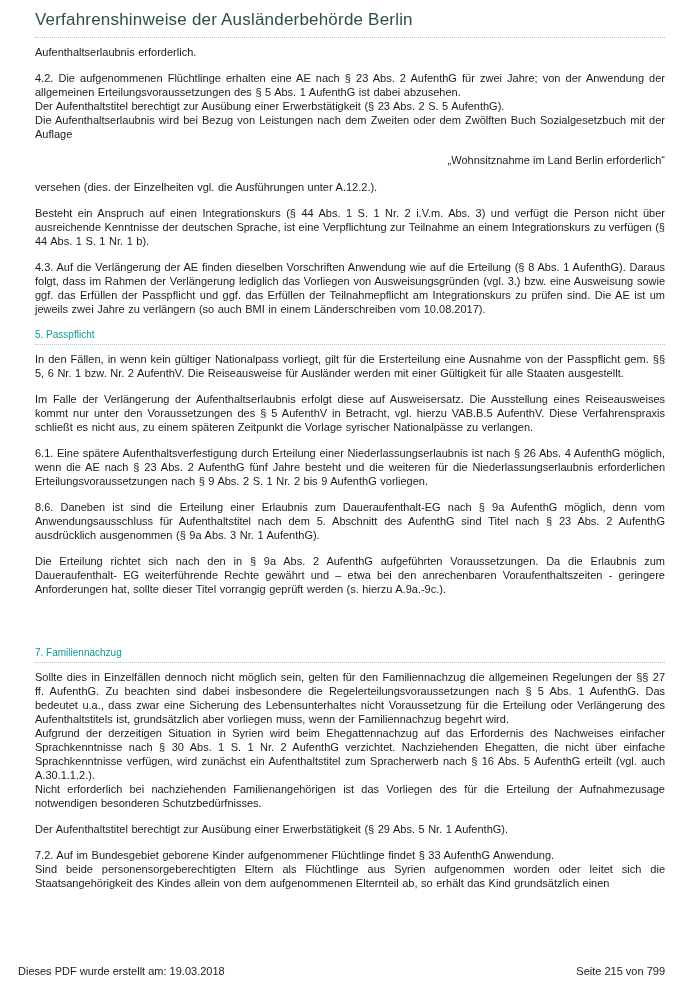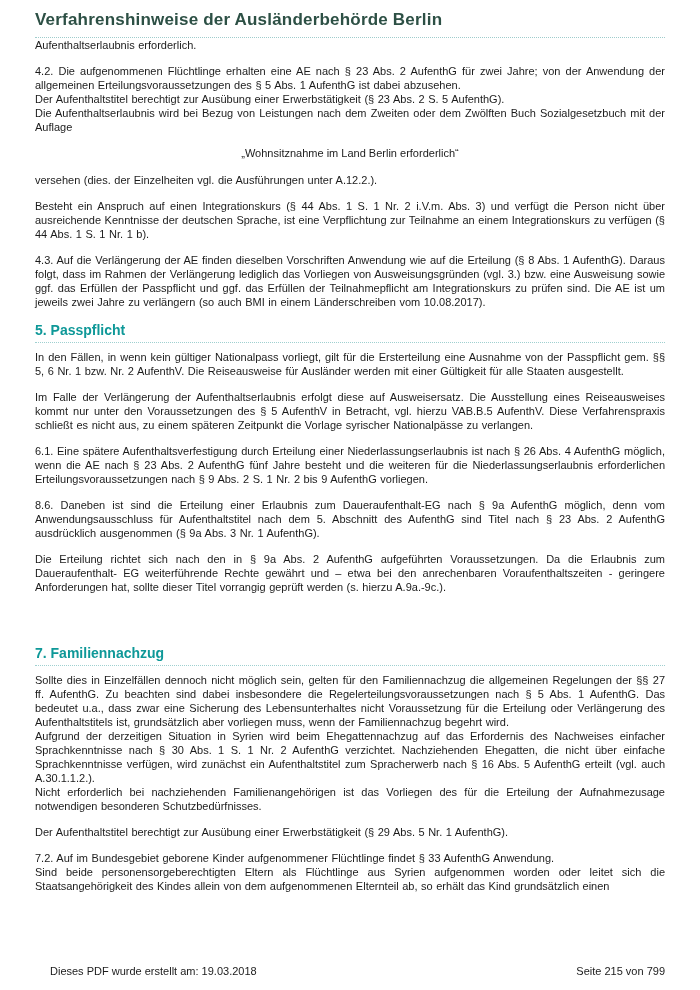--- a/index.html
+++ b/index.html
@@ -17,55 +17,56 @@
   }
   .page {
     position: relative;
     width: 700px;
     height: 990px;
     box-sizing: border-box;
     padding: 10px 35px 0 35px;
   }
   .doc-title {
     font-size: 17px;
-    font-weight: 700;
+    font-weight: 400;
     color: #2d5045;
     margin: 0 0 0 0;
     padding-bottom: 7px;
     border-bottom: 1px dotted #9fcccc;
     letter-spacing: 0.2px;
   }
   .doc-body {
+    margin-top: 7px;
   }
   .para {
     font-size: 11px;
     line-height: 14px;
     text-align: justify;
     margin: 0 0 12px 0;
     word-spacing: 0.5px;
   }
   .para strong { font-weight: 400; }
   .quote {
     font-size: 11px;
     line-height: 14px;
-    text-align: center;
+    text-align: right;
     margin: 10px 0 13px 0;
   }
   .section-heading {
-    font-size: 14px;
-    font-weight: 700;
+    font-size: 10px;
+    font-weight: 400;
     color: #0e9898;
     margin: 13px 0 7px 0;
     padding-bottom: 4px;
     border-bottom: 1px dotted #9fd0d0;
   }
   .spacer { height: 26px; }
   .footer {
     position: absolute;
-    left: 50px;
+    left: 18px;
     right: 35px;
     bottom: 13px;
     display: flex;
     justify-content: space-between;
     font-size: 11px;
     color: #1b1b1b;
   }
 </style>
 </head>
 <body>

